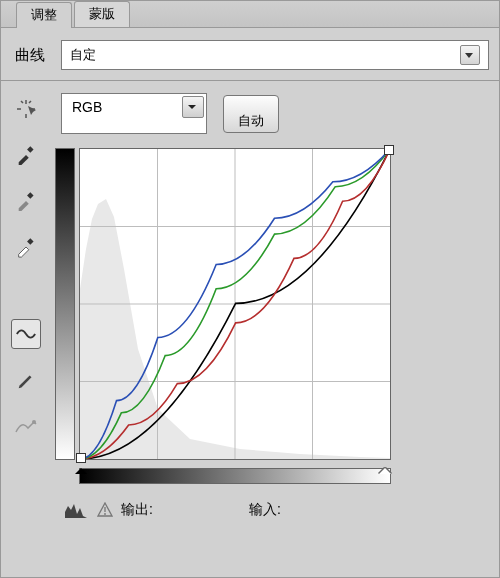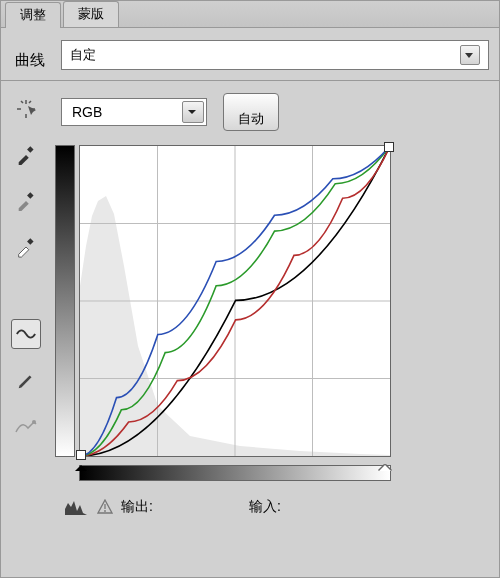--- a/index.html
+++ b/index.html
@@ -1,31 +1,31 @@
 <!DOCTYPE html>
 <html><head>
 <meta charset="utf-8">
 <style>
   body { margin:0; font-family:"Microsoft YaHei",Tahoma,sans-serif; font-size:13px; background:#d1d1d1; width:500px; }
   .panel { background:#d1d1d1; border:1px solid #999; width:498px; height:576px; position:relative; }
-  .tabs { display:flex; height:26px; align-items:flex-end; padding-left:4px; border-bottom:1px solid #999; background:linear-gradient(#cfcfcf,#c4c4c4); }
+  .tabs { display:flex; height:26px; align-items:flex-end; padding-left:15px; border-bottom:1px solid #999; background:linear-gradient(#cfcfcf,#c4c4c4); }
   .tab { padding:3px 14px 4px; border:1px solid #999; border-bottom:none; margin-right:2px; background:#d7d7d7; border-radius:3px 3px 0 0; color:#000000; cursor:pointer; font-size:13px; }
   .tab.active { background:#d1d1d1; color:#000; position:relative; top:1px; }
-  .preset-row { display:flex; align-items:flex-end; padding:12px 10px 10px 14px; border-bottom:1px solid #999; }
+  .preset-row { display:flex; align-items:center; padding:12px 10px 10px 14px; border-bottom:1px solid #999; }
   .preset-row .lbl { width:46px; font-size:15px; }
   .preset-box { flex:1; height:28px; background:#fff; border:1px solid #7a7a7a; display:flex; align-items:center; padding:0 8px; justify-content:space-between; }
   .dd-icon { width:18px; height:18px; background:linear-gradient(#f5f5f5,#d4d4d4); border:1px solid #888; border-radius:2px; position:relative; }
   .dd-icon:after { content:""; position:absolute; left:4px; top:7px; border-left:4px solid transparent; border-right:4px solid transparent; border-top:5px solid #333; }
   .body { display:flex; }
   .toolcol { width:50px; padding-top:14px; display:flex; flex-direction:column; align-items:center; gap:18px; }
   .tool { width:28px; height:28px; display:flex; align-items:center; justify-content:center; color:#444; }
   .tool.sel { border:1px solid #666; background:#e6e6e6; border-radius:3px; }
   .main { flex:1; padding:12px 14px 0 4px; }
   .ch-row { display:flex; align-items:center; gap:16px; margin-bottom:14px; padding-left:6px; }
-  .sel-box { width:132px; height:26px; background:#fff; border:1px solid #7a7a7a; display:flex; align-items:center; justify-content:space-between; padding:0 2px 0 10px; font-size:14px;text-align:center; }
+  .sel-box { width:132px; height:26px; background:#fff; border:1px solid #7a7a7a; display:flex; align-items:center; justify-content:space-between; padding:0 2px 13px 10px; font-size:14px;text-align:center; }
   .sel-box .btn { width:20px; height:20px; background:linear-gradient(#f5f5f5,#cfcfcf); border:1px solid #888; border-radius:2px; position:relative; }
   .sel-box .btn:after { content:""; position:absolute; left:5px; top:8px; border:4px solid transparent; border-top-color:#222; }
   .auto-btn { height:38px; padding:16px 14px; background:linear-gradient(#fdfdfd,#d7d7d7); border:1px solid #777; border-radius:4px; font-size:13px; cursor:pointer; }
   .graph-wrap { display:flex; }
   .vgrad { width:18px; height:310px; background:linear-gradient(#000,#fff); border:1px solid #666; margin-right:4px; }
   .graph { width:310px; height:310px; background:#fff; border:1px solid #666; position:relative; }
   .graph svg { position:absolute; left:0; top:0; }
   .corner { position:absolute; width:8px; height:8px; border:1px solid #333; background:#fff; }
   .hgrad-row { display:flex; margin-top:4px; margin-left:24px; align-items:center; position:relative; height:24px; }
   .hgrad { width:310px; height:14px; background:linear-gradient(90deg,#000,#fff); border:1px solid #666; }

